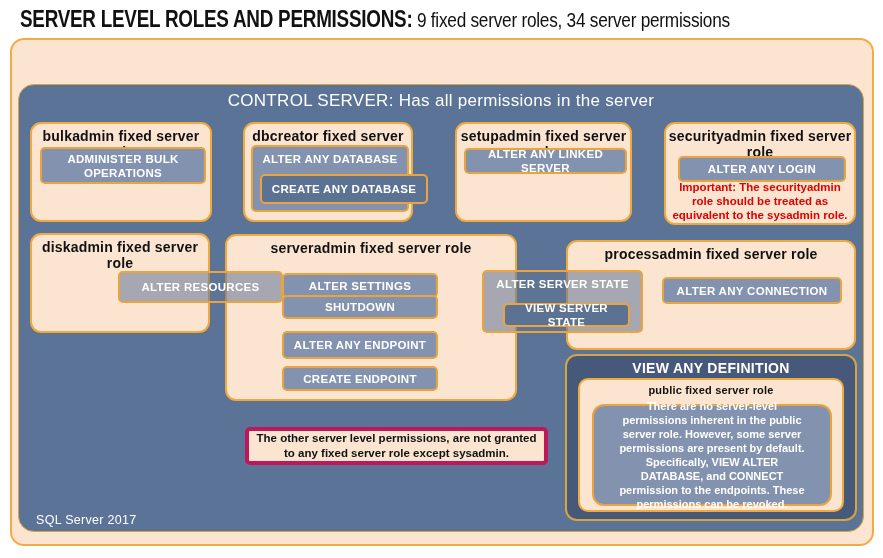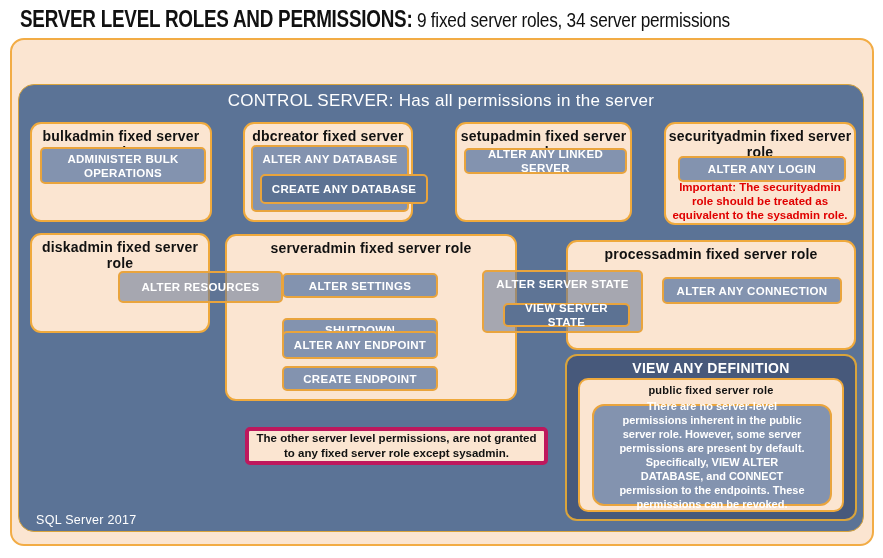--- a/index.html
+++ b/index.html
@@ -123,21 +123,21 @@
     <div class="warning">Important: The securityadmin role should be treated as equivalent to the sysadmin role.</div>
   </div>
 
   <div class="abs role-box" style="left:30px; top:233px; width:180px; height:100px;">
     <div class="role-title">diskadmin fixed server role</div>
   </div>
 
   <div class="abs role-box" style="left:225px; top:234px; width:292px; height:167px;">
     <div class="role-title">serveradmin fixed server role</div>
     <div class="perm" style="left:55px; top:37px; width:156px; height:25px;">ALTER SETTINGS</div>
-    <div class="perm" style="left:55px; top:82px; width:156px; height:24px;">SHUTDOWN</div>
+    <div class="perm" style="left:55px; top:59px; width:156px; height:24px;">SHUTDOWN</div>
     <div class="perm" style="left:55px; top:95px; width:156px; height:28px;">ALTER ANY ENDPOINT</div>
     <div class="perm" style="left:55px; top:130px; width:156px; height:25px;">CREATE ENDPOINT</div>
   </div>
 
   <div class="abs role-box" style="left:566px; top:240px; width:290px; height:110px;">
     <div class="role-title">processadmin fixed server role</div>
     <div class="perm" style="left:94px; top:35px; width:180px; height:27px;">ALTER ANY CONNECTION</div>
   </div>
 
   <div class="perm ghost abs" style="left:118px; top:271px; width:165px; height:32px;">ALTER RESOURCES</div>

